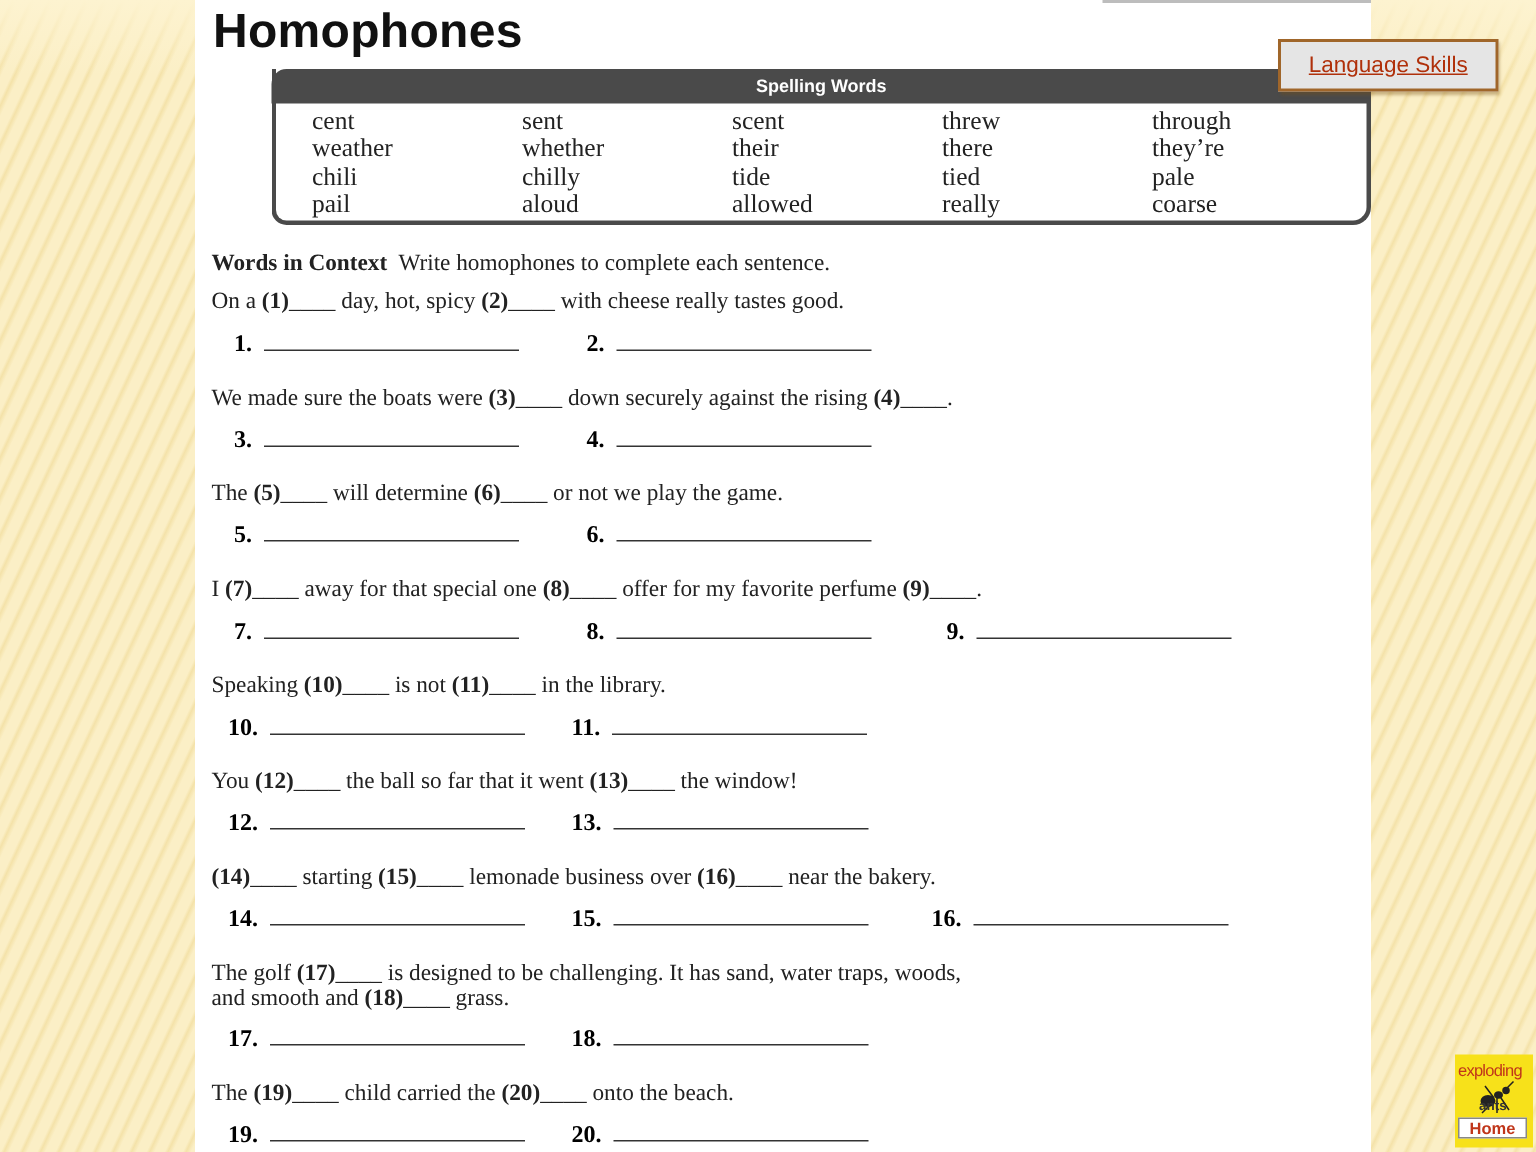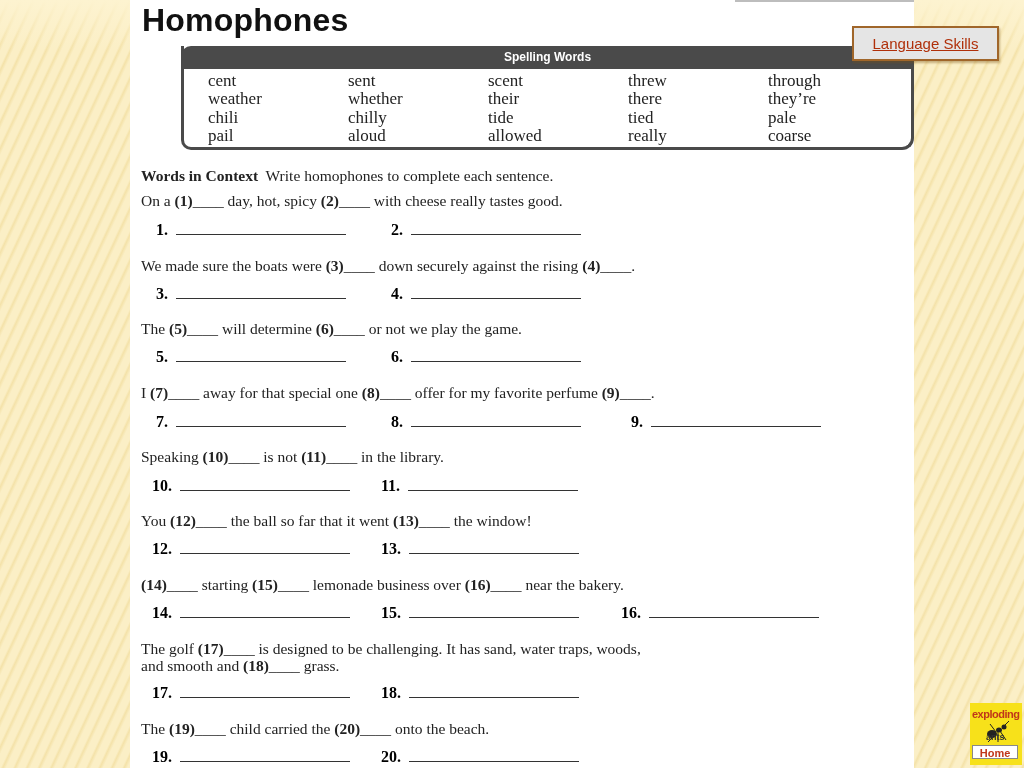--- a/index.html
+++ b/index.html
@@ -65,21 +65,21 @@
       box-shadow: 1px 2px 2px rgba(120,80,20,0.4);
       font-family:"Liberation Sans", sans-serif; font-size:15px;
       text-align:center; line-height:31px;
     }
     .lang-btn a { color:#b0300a; text-decoration:underline; }
     .logo {
       position:absolute; left:970px; top:703px; width:52px; height:62px;
       background:#f7e11a; overflow:hidden;
       font-family:"Liberation Sans", sans-serif;
     }
-    .logo .l1 { position:absolute; left:2px; top:5px; font-size:11px; font-weight:bold; color:#c0361a; letter-spacing:-0.5px; }
+    .logo .l1 { position:absolute; left:2px; top:5px; font-size:11px; font-weight:normal; color:#c0361a; letter-spacing:-0.5px; }
     .logo .l2 { position:absolute; left:16px; top:29px; font-size:9px; font-weight:bold; color:#333; }
     .logo .l3 { position:absolute; left:2px; top:42px; width:46px; height:14px; background:#fff; color:#c0361a;
       font-size:11px; font-weight:bold; text-align:center; line-height:14px; border:1px solid #888; box-sizing:border-box; }
     .logo .ant { position:absolute; left:14px; top:17px; }
   </style>
 </head>
 <body>
 
 <div class="bg-stripes"></div>
 

